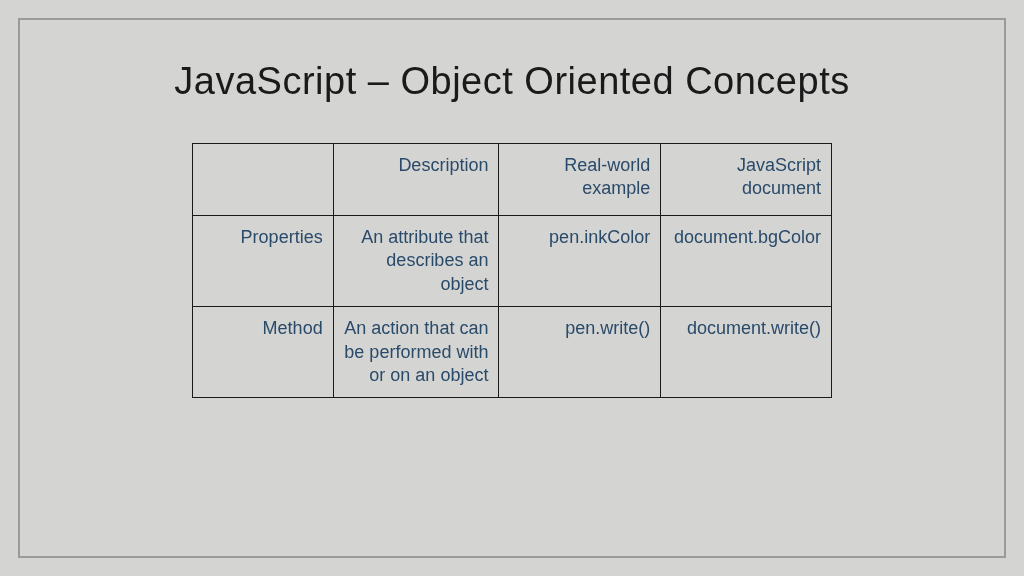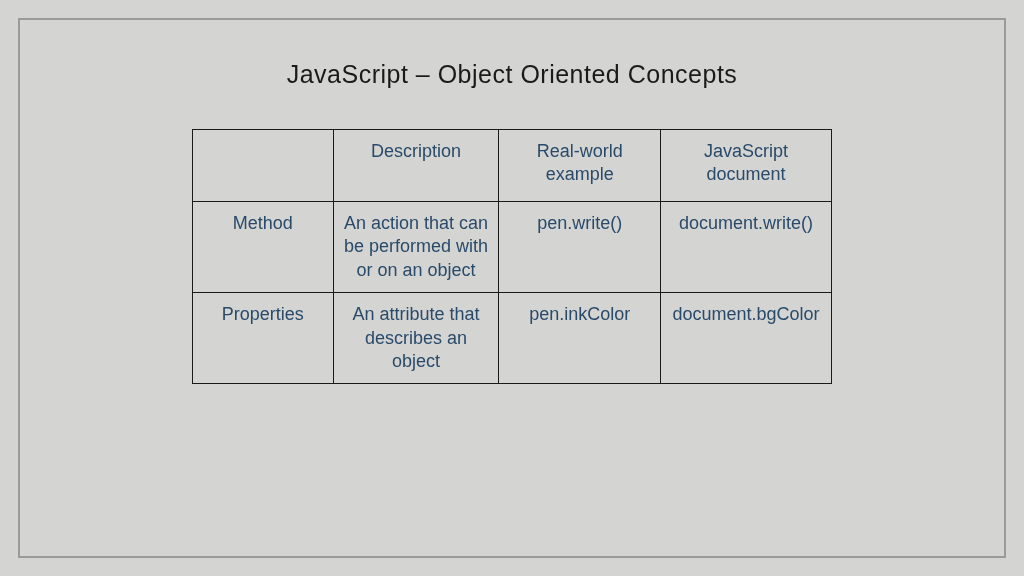--- a/index.html
+++ b/index.html
@@ -13,21 +13,21 @@
     .outer-frame {
       position: absolute;
       top: 18px;
       left: 18px;
       right: 18px;
       bottom: 18px;
       border: 2px solid #9a9b98;
       padding: 30px 60px;
     }
     .title {
-      font-size: 25px;
+      font-size: 38px;
       font-weight: 300;
       color: #1a1a1a;
       text-align: center;
       margin-top: 10px;
       margin-bottom: 40px;
       font-family: "Segoe UI Light", "Segoe UI", Arial, sans-serif;
       letter-spacing: 0.5px;
     }
     .table-wrap {
       display: flex;
@@ -37,21 +37,21 @@
       border-collapse: collapse;
       width: 640px;
     }
     td, th {
       border: 1px solid #1a1a1a;
       padding: 10px 10px;
       vertical-align: top;
       font-size: 18px;
       color: #2a4a6a;
       font-weight: 400;
-      text-align: center;
+      text-align: right;
       word-break: break-word;
       line-height: 1.3;
     }
     .header-row td {
       font-weight: 400;
       height: 72px;
     }
     .col-label {
       font-weight: 400;
     }
@@ -68,27 +68,27 @@
   <div class="table-wrap">
     <table>
       <tbody>
           <tr class="header-row">
         <td class="c0"></td>
         <td class="c1">Description</td>
         <td class="c2">Real-world example</td>
         <td class="c3">JavaScript document</td>
       </tr>
       <tr>
+        <td class="c0 col-label">Properties</td>
+        <td class="c1">An attribute that describes an object</td>
+        <td class="c2">pen.inkColor</td>
+        <td class="c3">document.bgColor</td>
+      </tr>
+      <tr>
         <td class="c0 col-label">Method</td>
         <td class="c1">An action that can be performed with or on an object</td>
         <td class="c2">pen.write()</td>
         <td class="c3">document.write()</td>
-      </tr>
-      <tr>
-        <td class="c0 col-label">Properties</td>
-        <td class="c1">An attribute that describes an object</td>
-        <td class="c2">pen.inkColor</td>
-        <td class="c3">document.bgColor</td>
       </tr>
     </tbody>
       </table>
   </div>
 </div>
 
 </body></html>

